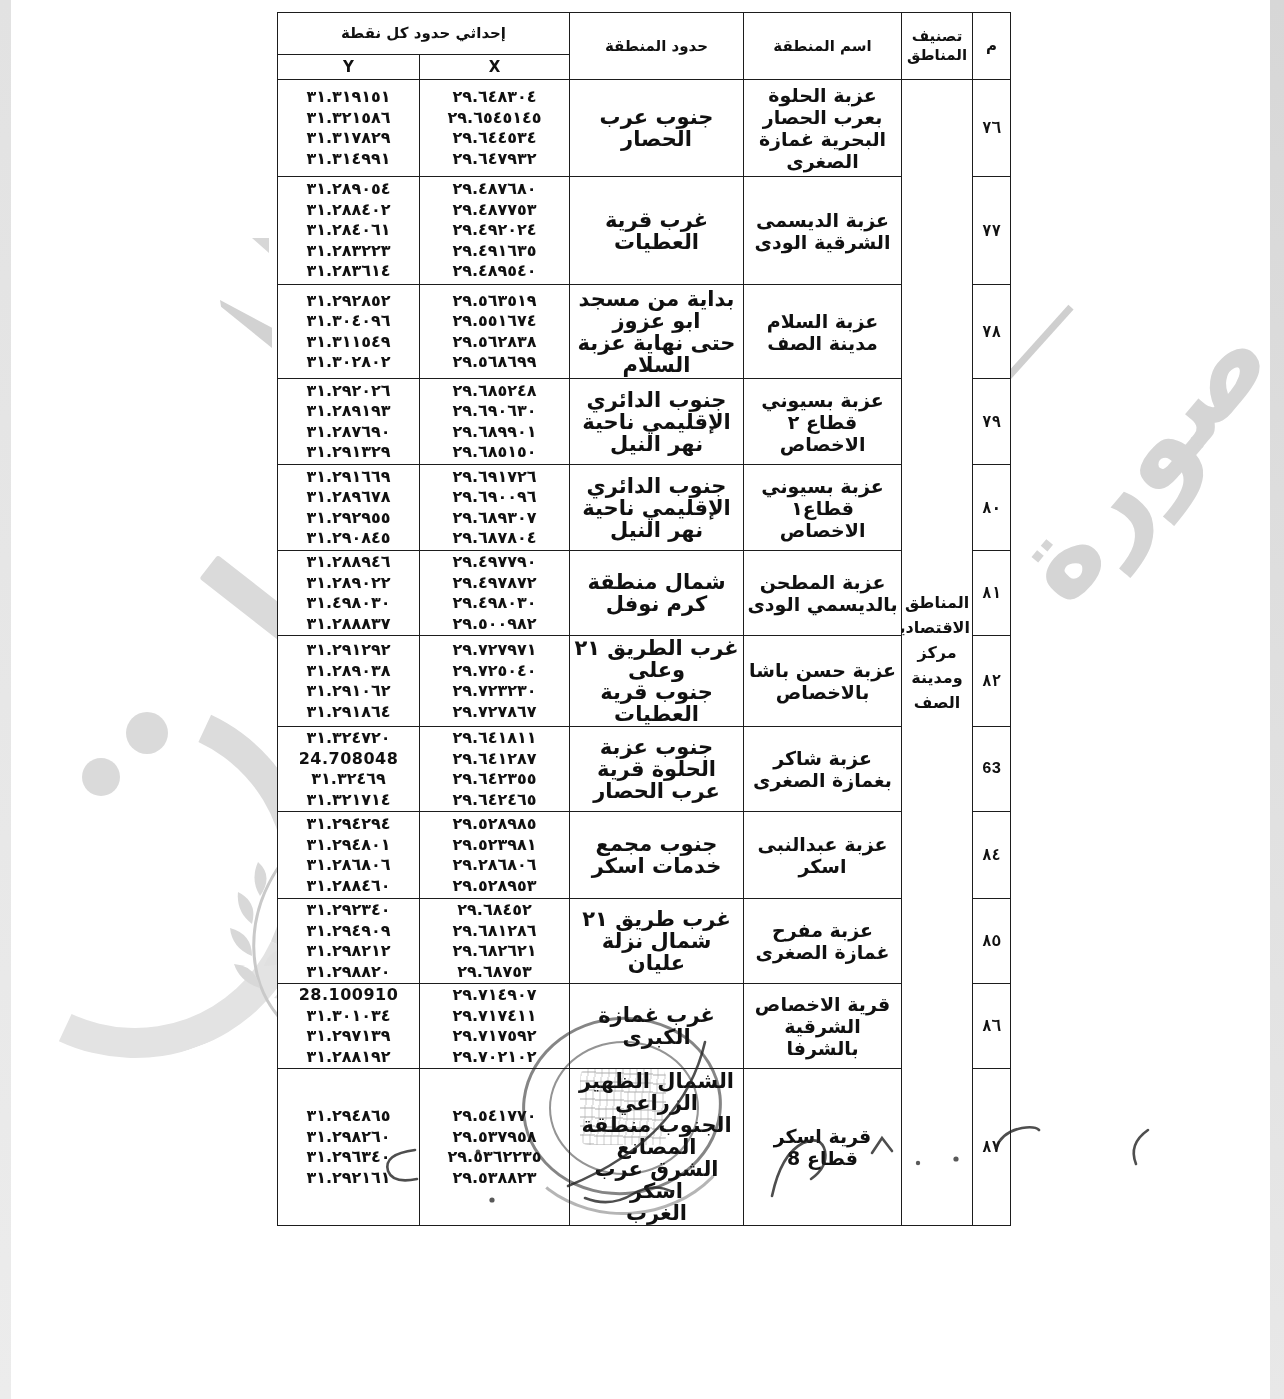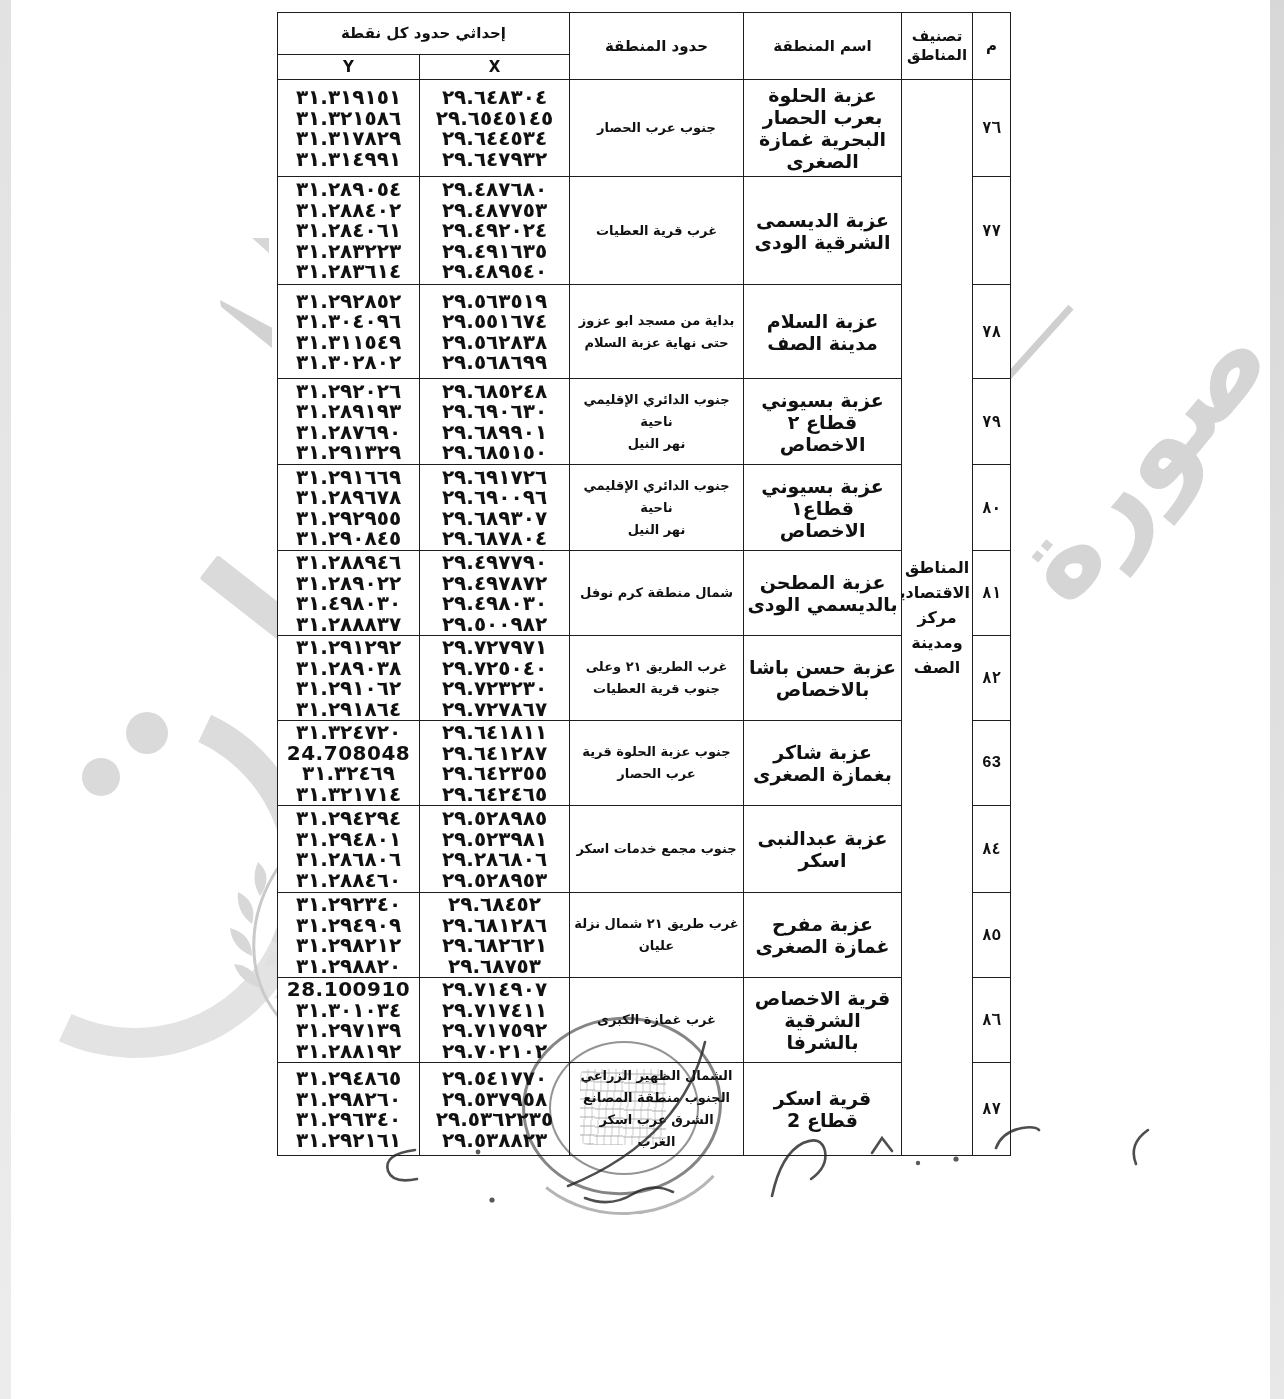--- a/index.html
+++ b/index.html
@@ -43,22 +43,22 @@
   .doc-table th,.doc-table td{
     border:1.6px solid #1d1d1d;padding:1px 2px;text-align:center;
     vertical-align:middle;font-weight:bold;overflow:hidden;
   }
   .doc-table thead th{font-size:15px;line-height:19px;}
   .h-coords{height:39px;}
   .h-xy{height:22px;font-size:15px;border-bottom-width:2.2px;}
   .c-num{font-size:16px;font-family:Liberation Mono, monospace;}
   .c-class{font-size:16px;line-height:25px;padding:2px 3px;}
   .c-name{font-size:19px;line-height:22px;padding:2px 6px;}
-  .c-bounds{font-size:13px;line-height:22px;padding:2px 4px;}
-  .c-coord{font-size:20px;letter-spacing:.5px;}
+  .c-bounds{font-size:21px;line-height:22px;padding:2px 4px;}
+  .c-coord{font-size:16px;letter-spacing:.5px;}
   .coord-line{line-height:20.5px;white-space:nowrap;}
   .bounds-line{line-height:22px;}
   
   .stamp{position:absolute;left:522px;top:1017px;width:200px;height:178px;z-index:4;
     filter:blur(.4px);opacity:.85;pointer-events:none;}
   .stamp .outer{position:absolute;inset:0;border:3px solid rgba(25,25,25,.62);
     border-radius:50%;transform:rotate(-6deg);}
   .stamp .ghost{position:absolute;left:-14px;top:-8px;width:228px;height:200px;
     border:3px solid transparent;border-bottom-color:rgba(25,25,25,.38);
     border-radius:50%;transform:rotate(-4deg);}
@@ -332,21 +332,21 @@
           </td>
           <td class="c-coord">
             <div class="coord-line">28.100910</div>
             <div class="coord-line">٣١.٣٠١٠٣٤</div>
             <div class="coord-line">٣١.٢٩٧١٣٩</div>
             <div class="coord-line">٣١.٢٨٨١٩٢</div>
           </td>
         </tr>
         <tr style="height: 93px;">
           <td class="c-num">٨٧</td>
-          <td class="c-name">قرية اسكر قطاع 2</td>
+          <td class="c-name">قرية اسكر قطاع 8</td>
           <td class="c-bounds">
             <div class="bounds-line">الشمال الظهير الزراعي</div>
             <div class="bounds-line">الجنوب منطقة المصانع</div>
             <div class="bounds-line">الشرق عرب اسكر</div>
             <div class="bounds-line">الغرب</div>
           </td>
           <td class="c-coord">
             <div class="coord-line">٢٩.٥٤١٧٧٠</div>
             <div class="coord-line">٢٩.٥٣٧٩٥٨</div>
             <div class="coord-line">٢٩.٥٣٦٢٢٣٥</div>

